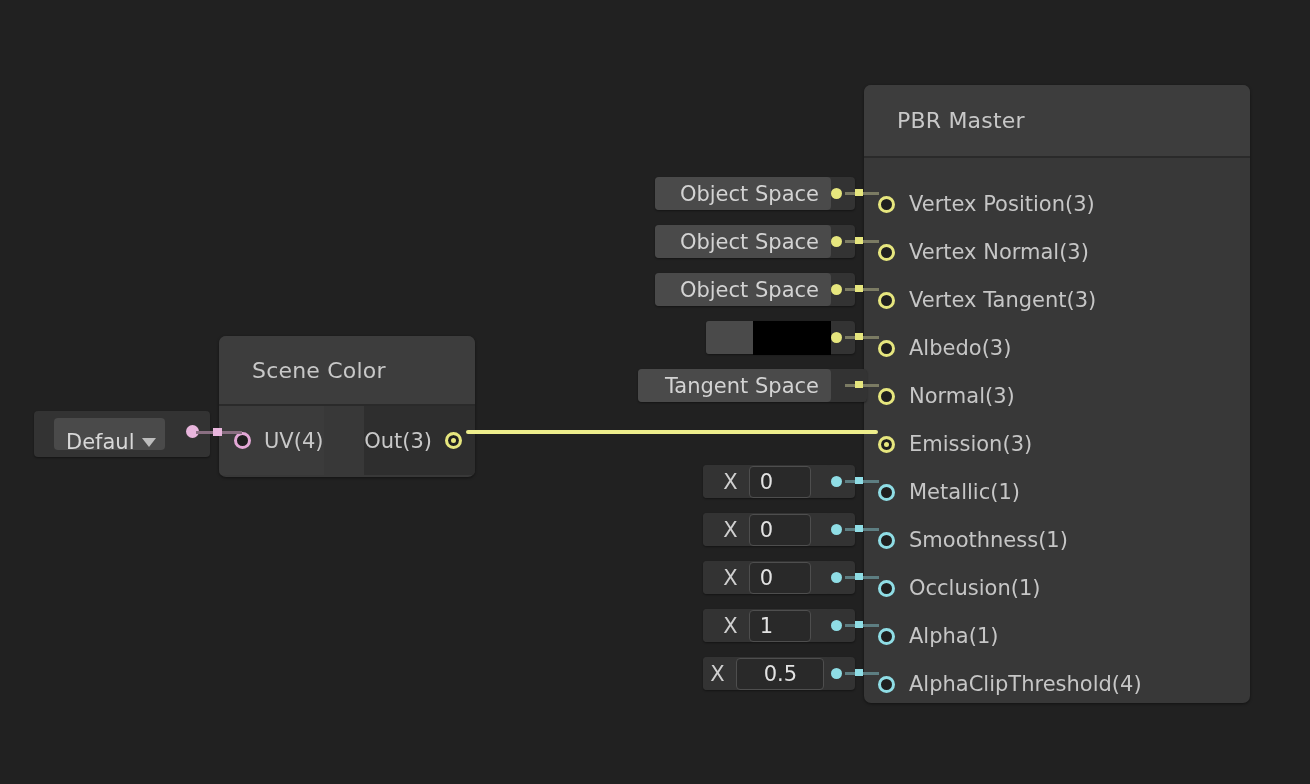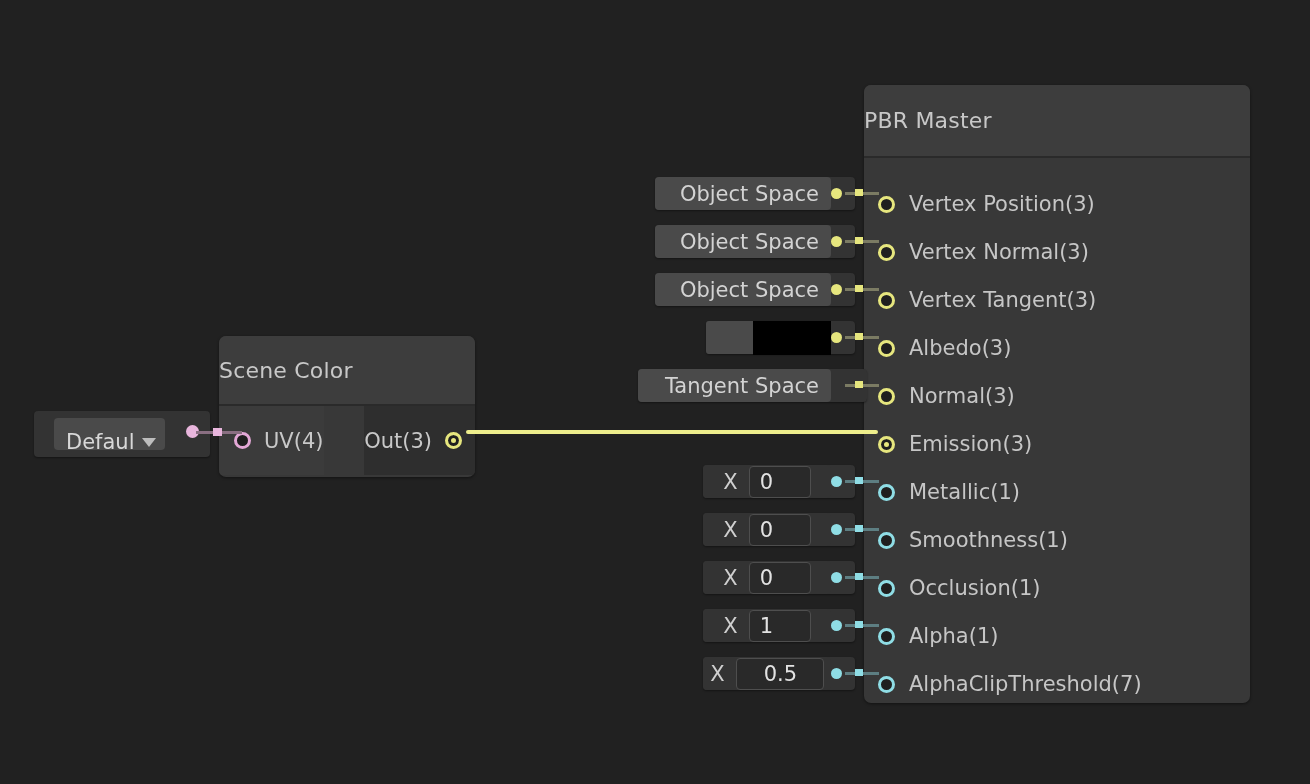--- a/index.html
+++ b/index.html
@@ -34,21 +34,21 @@
     background: #3d3d3d;
     border-bottom: 2px solid #2a2a2a;
     box-sizing: border-box;
     display: flex;
     align-items: center;
   }
   .node-title {
     color: #c8c8c8;
     font-size: 22px;
     letter-spacing: 0.2px;
-    padding-left: 0;
+    padding-left: 33px;
   }
 
   
   #pbr-master {
     left: 864px;
     top: 85px;
     width: 386px;
     height: 618px;
     background: #383838;
   }
@@ -342,21 +342,21 @@
         <span class="slot-label">Occlusion(1)</span>
       </div>
 
       <div class="slot-row">
         <span class="port f1"></span>
         <span class="slot-label">Alpha(1)</span>
       </div>
 
       <div class="slot-row">
         <span class="port f1"></span>
-        <span class="slot-label">AlphaClipThreshold(7)</span>
+        <span class="slot-label">AlphaClipThreshold(4)</span>
       </div>
 
     </div>
   </div>
 
   <div class="ctrl" style="left:655px; top:177px; width:200px; height:33px; padding:0 13px 0 0; justify-content:flex-end;">
     <div class="ctrl-inner" style="position:absolute; left:0; top:0; width:176px; height:33px; border-radius:4px;">
       <span>Object Space</span>
     </div>
     <span class="ctrl-dot"></span>

